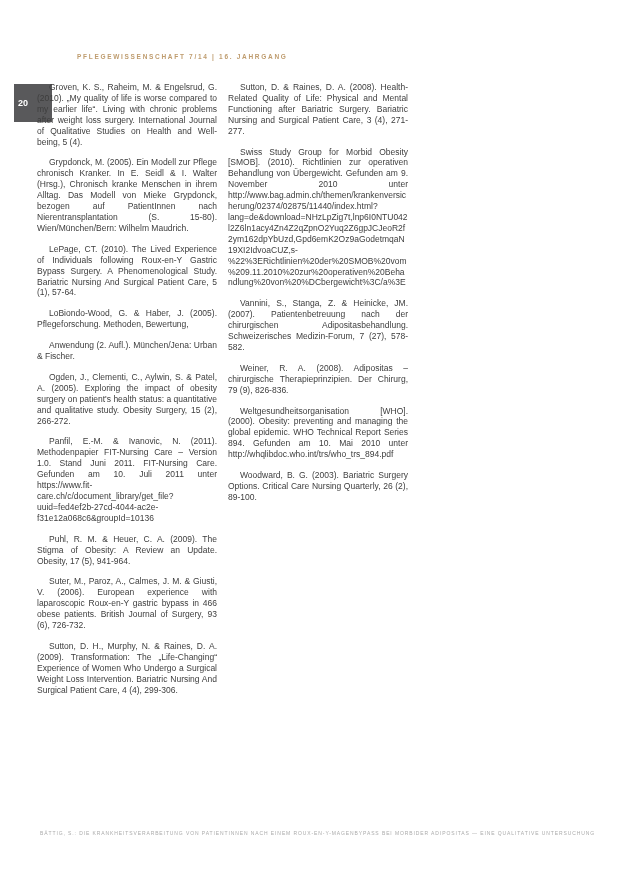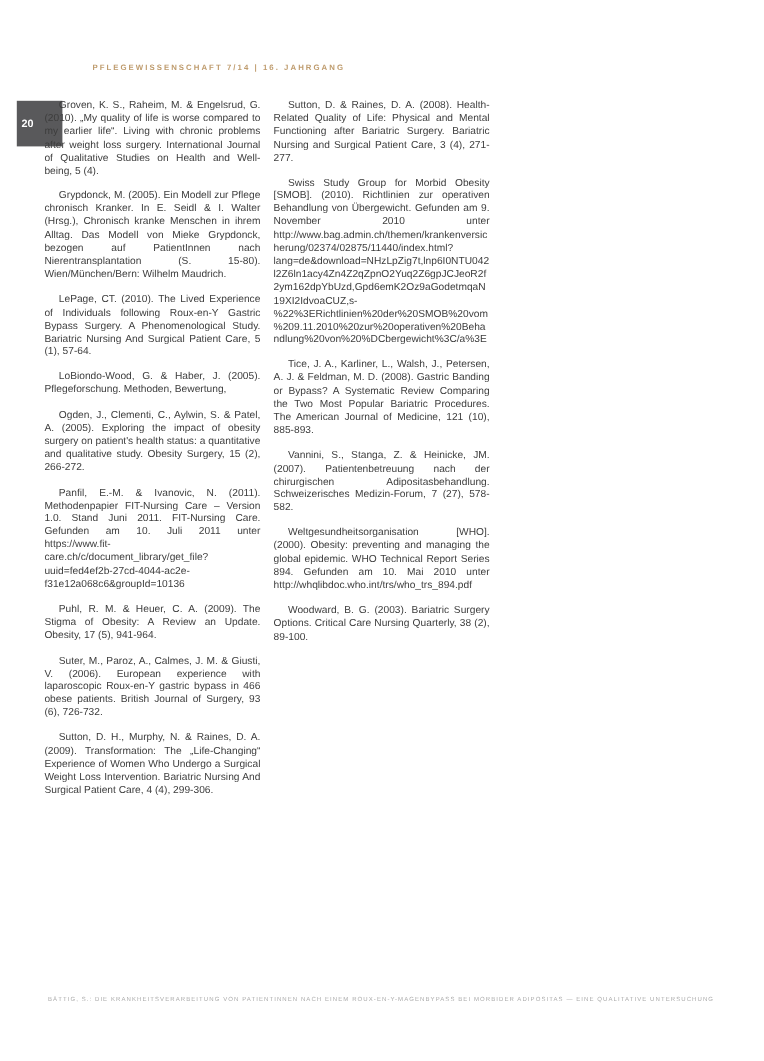--- a/index.html
+++ b/index.html
@@ -44,31 +44,32 @@
   <div class="page-badge" style="background: rgb(89, 89, 91);">
     <span>20</span>
   </div>
 
   <div class="columns">
     <div class="col">
         <p class="ref">Groven, K. S., Raheim, M. &amp; Engelsrud, G. (2010). „My quality of life is worse compared to my earlier life“. Living with chronic problems after weight loss surgery. International Journal of Qualitative Studies on Health and Well-being, 5 (4).</p>
         <p class="ref">Grypdonck, M. (2005). Ein Modell zur Pflege chronisch Kranker. In E. Seidl &amp; I. Walter (Hrsg.), Chronisch kranke Menschen in ihrem Alltag. Das Modell von Mieke Grypdonck, bezogen auf PatientInnen nach Nierentransplantation (S. 15-80). Wien/München/Bern: Wilhelm Maudrich.</p>
         <p class="ref">LePage, CT. (2010). The Lived Experience of Individuals following Roux-en-Y Gastric Bypass Surgery. A Phenomenological Study. Bariatric Nursing And Surgical Patient Care, 5 (1), 57-64.</p>
         <p class="ref">LoBiondo-Wood, G. &amp; Haber, J. (2005). Pflegeforschung. Methoden, Bewertung,</p>
+        <p class="ref">Anwendung (2. Aufl.). München/Jena: Urban &amp; Fischer.</p>
         <p class="ref">Ogden, J., Clementi, C., Aylwin, S. &amp; Patel, A. (2005). Exploring the impact of obesity surgery on patient's health status: a quantitative and qualitative study. Obesity Surgery, 15 (2), 266-272.</p>
         <p class="ref">Panfil, E.-M. &amp; Ivanovic, N. (2011). Methodenpapier FIT-Nursing Care – Version 1.0. Stand Juni 2011. FIT-Nursing Care. Gefunden am 10. Juli 2011 unter https://www.fit-care.ch/c/document_library/get_file?uuid=fed4ef2b-27cd-4044-ac2e-f31e12a068c6&amp;groupId=10136</p>
         <p class="ref">Puhl, R. M. &amp; Heuer, C. A. (2009). The Stigma of Obesity: A Review an Update. Obesity, 17 (5), 941-964.</p>
         <p class="ref">Suter, M., Paroz, A., Calmes, J. M. &amp; Giusti, V. (2006). European experience with laparoscopic Roux-en-Y gastric bypass in 466 obese patients. British Journal of Surgery, 93 (6), 726-732.</p>
         <p class="ref">Sutton, D. H., Murphy, N. &amp; Raines, D. A. (2009). Transformation: The „Life-Changing“ Experience of Women Who Undergo a Surgical Weight Loss Intervention. Bariatric Nursing And Surgical Patient Care, 4 (4), 299-306.</p>
       </div>
     <div class="col">
         <p class="ref">Sutton, D. &amp; Raines, D. A. (2008). Health-Related Quality of Life: Physical and Mental Functioning after Bariatric Surgery. Bariatric Nursing and Surgical Patient Care, 3 (4), 271-277.</p>
         <p class="ref">Swiss Study Group for Morbid Obesity [SMOB]. (2010). Richtlinien zur operativen Behandlung von Übergewicht. Gefunden am 9. November 2010 unter http://www.bag.admin.ch/themen/krankenversicherung/02374/02875/11440/index.html?lang=de&amp;download=NHzLpZig7t,lnp6I0NTU042l2Z6ln1acy4Zn4Z2qZpnO2Yuq2Z6gpJCJeoR2f2ym162dpYbUzd,Gpd6emK2Oz9aGodetmqaN19XI2IdvoaCUZ,s-%22%3ERichtlinien%20der%20SMOB%20vom%209.11.2010%20zur%20operativen%20Behandlung%20von%20%DCbergewicht%3C/a%3E</p>
-        <p class="ref">Tice, J. A., Karliner, L., Walsh, J., Petersen, A. J. &amp; Feldman, M. D. (2008). Gastric Banding or Bypass? A Systematic Review Comparing the Two Most Popular Bariatric Procedures. The American Journal of Medicine, 121 (10), 885-893.</p>
         <p class="ref">Vannini, S., Stanga, Z. &amp; Heinicke, JM. (2007). Patientenbetreuung nach der chirurgischen Adipositasbehandlung. Schweizerisches Medizin-Forum, 7 (27), 578-582.</p>
+        <p class="ref">Weiner, R. A. (2008). Adipositas – chirurgische Therapieprinzipien. Der Chirurg, 79 (9), 826-836.</p>
         <p class="ref">Weltgesundheitsorganisation [WHO]. (2000). Obesity: preventing and managing the global epidemic. WHO Technical Report Series 894. Gefunden am 10. Mai 2010 unter http://whqlibdoc.who.int/trs/who_trs_894.pdf</p>
-        <p class="ref">Woodward, B. G. (2003). Bariatric Surgery Options. Critical Care Nursing Quarterly, 38 (2), 89-100.</p>
+        <p class="ref">Woodward, B. G. (2003). Bariatric Surgery Options. Critical Care Nursing Quarterly, 26 (2), 89-100.</p>
       </div>
   </div>
 
   <div class="page-footer" style="color: rgb(171, 171, 171);">BÄTTIG, S.: DIE KRANKHEITSVERARBEITUNG VON PATIENTINNEN NACH EINEM ROUX-EN-Y-MAGENBYPASS BEI MORBIDER ADIPOSITAS — EINE QUALITATIVE UNTERSUCHUNG</div>
 
 </div>
 
 </body></html>

